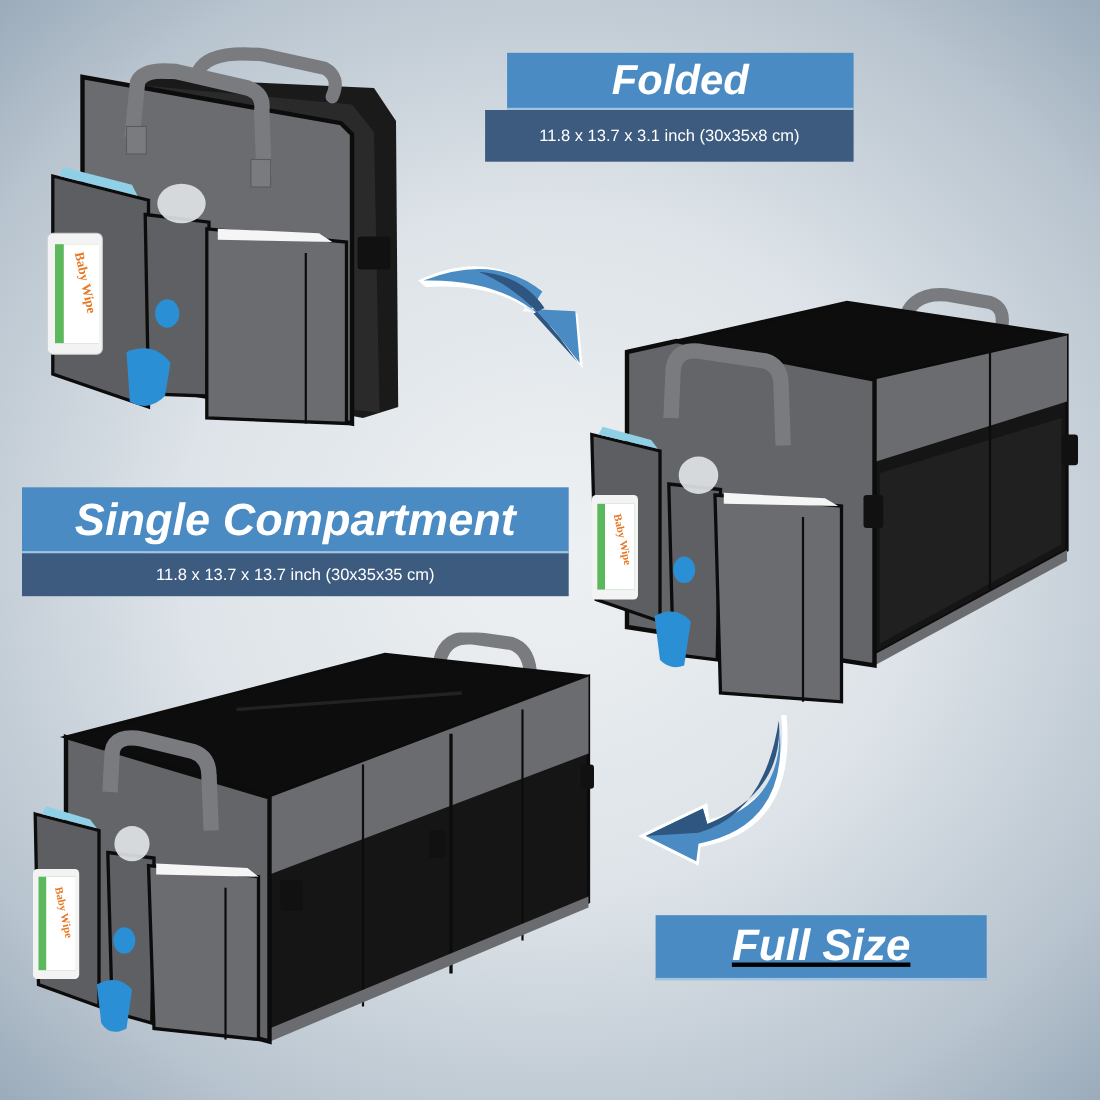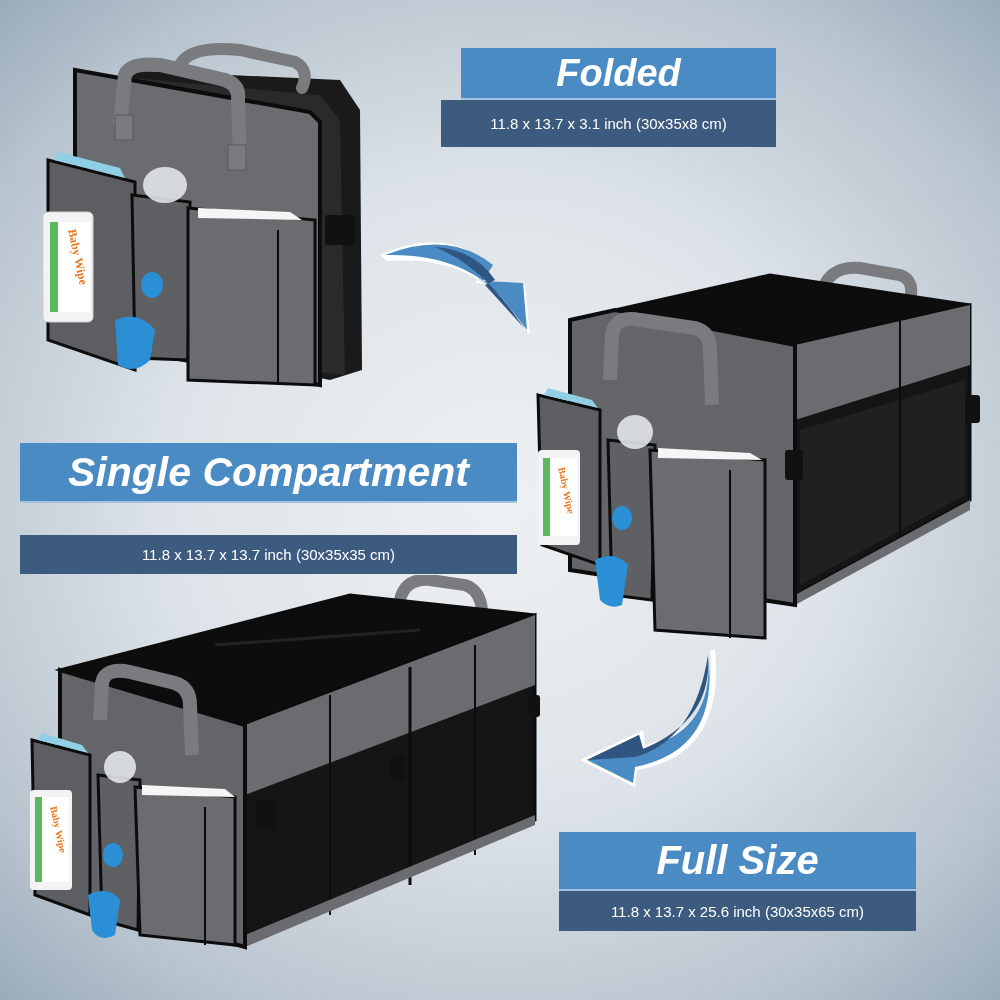--- a/index.html
+++ b/index.html
@@ -17,22 +17,22 @@
   .label .bottom {
     background: #3d5a7f; color: #fff; text-align: left;
     display: flex; align-items: center; justify-content: center;
     font-size: 15px;
   }
   #lbl-folded { left: 441px; top: 48px; width: 335px; }
   #lbl-folded .top { height: 50px; font-size: 38px; margin-left: 20px; }
   #lbl-folded .bottom { height: 47px; }
   #lbl-single { left: 20px; top: 443px; width: 497px; }
   #lbl-single .top { height: 58px; font-size: 41px; text-align: right; }
-  #lbl-single .bottom { height: 39px; margin-top: 32px; }
-  #lbl-full { left: 559px; top: 832px; width: 357px; }
+  #lbl-single .bottom { height: 39px; }
+  #lbl-full { left: 596px; top: 832px; width: 301px; text-decoration: underline; }
   #lbl-full .top { height: 57px; font-size: 40px; }
   #lbl-full .bottom { height: 40px; }
 
   .product { position: absolute; }
   .arrow { position: absolute; }
 </style>
 </head>
 <body>
 
 <svg class="product" style="left:40px;top:40px" width="340" height="350" viewBox="0 0 340 350">
@@ -160,14 +160,13 @@
   <div class="bottom">11.8 x 13.7 x 3.1 inch (30x35x8 cm)</div>
 </div>
 
 <div class="label" id="lbl-single">
   <div class="top">Single Compartment</div>
   <div class="bottom">11.8 x 13.7 x 13.7 inch (30x35x35 cm)</div>
 </div>
 
 <div class="label" id="lbl-full">
   <div class="top">Full Size</div>
-  <div class="bottom">11.8 x 13.7 x 25.6 inch (30x35x65 cm)</div>
 </div>
 
 </body></html>

